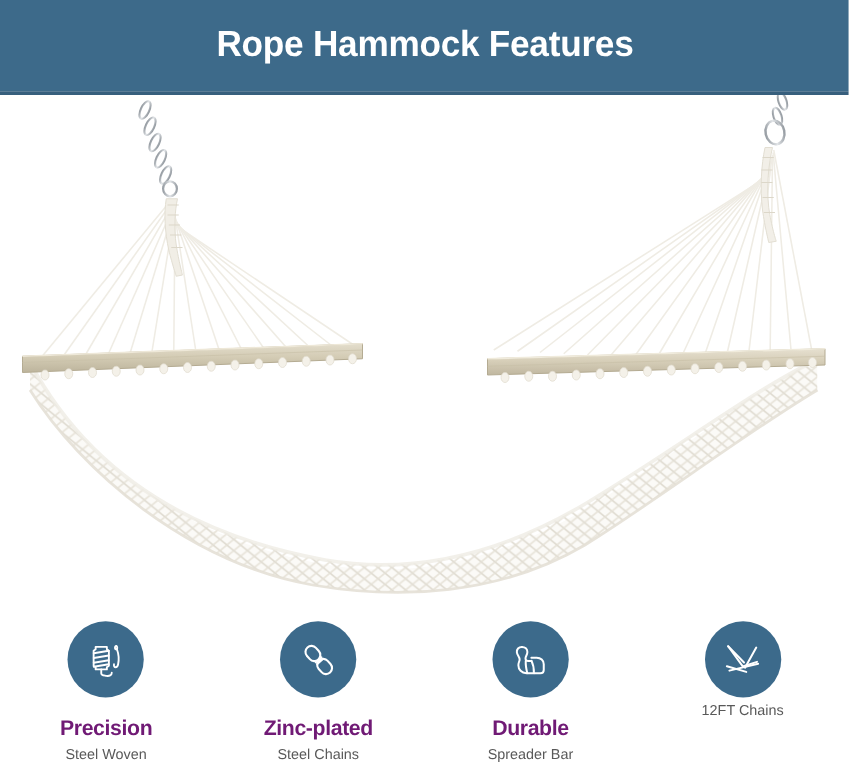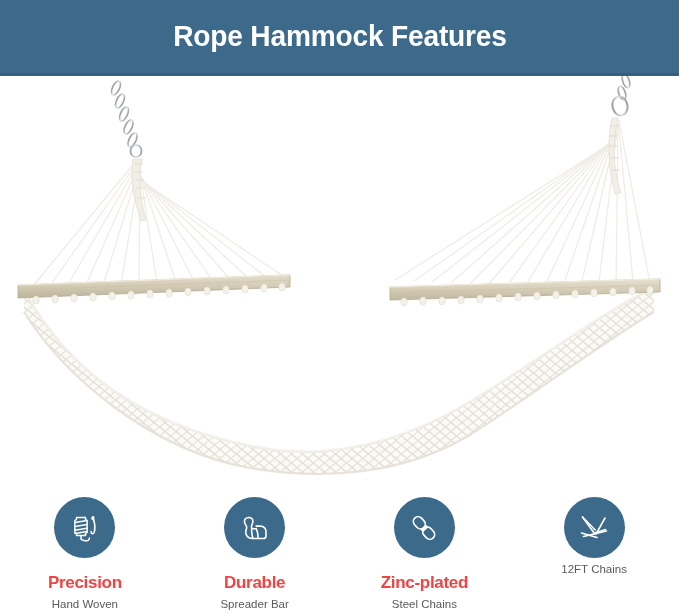--- a/index.html
+++ b/index.html
@@ -90,21 +90,21 @@
     background: #3c6a8b;
     display: flex;
     align-items: center;
     justify-content: center;
     margin-top: 15px;
   }
   .feature-circle svg { display: block; }
   .feature-title {
     font-size: 17px;
     font-weight: bold;
-    color: #ef4444;
+    color: #701a75;
     margin-top: 16px;
     letter-spacing: -0.3px;
     line-height: 1.1;
     white-space: nowrap;
   }
   .feature-sub {
     font-size: 11.5px;
     color: #595959;
     margin-top: 5px;
     text-align: center;
@@ -297,21 +297,35 @@
       <div class="feature-circle">
         <svg width="36" height="36" viewBox="0 0 36 36" fill="none" stroke="#ffffff" stroke-width="1.5" stroke-linecap="round" stroke-linejoin="round">
           <path d="M9.5 7.5 h9 v1.8 l1.6 1.2 v12 l-1.6 1.2 v1.8 h-9 v-1.8 l-1.6 -1.2 v-12 l1.6 -1.2 z"></path>
           <path d="M8 12.6 l12 -2.0 M8 16.4 l12 -2.0 M8 20.2 l12 -2.0 M8 23.4 l12 -2.0"></path>
           <path d="M14 25.5 v3.2 c0 1.6 2.6 1.6 4.2 2.0 c2.2 0.5 4.2 -0.6 4.2 -2.6"></path>
           <path d="M26.5 9.2 c1.3 3.6 1.8 8.4 1.0 12.2 c-0.3 1.4 -1.1 2.4 -2.0 2.4 c-0.9 0 -1.6 -1.0 -1.3 -2.4"></path>
           <path d="M26.6 9.0 a0.9 1.4 0 1 0 -0.2 0.3"></path>
         </svg>
       </div>
       <div class="feature-title">Precision</div>
-      <div class="feature-sub">Hand Woven</div>
+      <div class="feature-sub">Steel Woven</div>
+    </div>
+
+    <div class="feature">
+      <div class="feature-circle">
+        <svg width="36" height="36" viewBox="0 0 36 36" fill="none" stroke="#ffffff" stroke-width="1.7" stroke-linecap="round" stroke-linejoin="round">
+          <g transform="rotate(-42 18 18)">
+            <rect x="13.2" y="4.5" width="9.6" height="13.0" rx="4.8"></rect>
+            <rect x="13.2" y="18.5" width="9.6" height="13.0" rx="4.8"></rect>
+            <path d="M15.0 17.8 h6.0 M15.0 19.6 h6.0"></path>
+          </g>
+        </svg>
+      </div>
+      <div class="feature-title">Zinc-plated</div>
+      <div class="feature-sub">Steel Chains</div>
     </div>
 
     <div class="feature">
       <div class="feature-circle">
         <svg width="36" height="36" viewBox="0 0 36 36" fill="none" stroke="#ffffff" stroke-width="1.6" stroke-linecap="round" stroke-linejoin="round">
           <path d="M11.5 7.5 c-2.6 0 -4.3 2.0 -4.0 4.4 c0.3 2.4 2.2 3.6 2.2 5.6
                    c0 1.6 -1.0 2.4 -1.0 4.6 c0 3.6 2.6 6.4 6.4 6.4
                    h11.2 c1.8 0 2.7 -1.1 2.7 -2.6 v-4.6
                    c0 -2.8 -2.4 -5.2 -5.6 -5.2 h-4.3"></path>
           <path d="M11.5 7.5 c2.6 0 4.4 1.7 4.4 4.0 c0 2.3 -1.5 3.6 -1.5 5.2
@@ -319,34 +333,20 @@
           <path d="M14.6 18.8 c-0.2 3.0 0.4 6.4 1.2 9.7"></path>
           <path d="M19.2 18.7 c1.4 2.8 2.0 6.4 1.9 9.8"></path>
         </svg>
       </div>
       <div class="feature-title">Durable</div>
       <div class="feature-sub">Spreader Bar</div>
     </div>
 
     <div class="feature">
       <div class="feature-circle">
-        <svg width="36" height="36" viewBox="0 0 36 36" fill="none" stroke="#ffffff" stroke-width="1.7" stroke-linecap="round" stroke-linejoin="round">
-          <g transform="rotate(-42 18 18)">
-            <rect x="13.2" y="4.5" width="9.6" height="13.0" rx="4.8"></rect>
-            <rect x="13.2" y="18.5" width="9.6" height="13.0" rx="4.8"></rect>
-            <path d="M15.0 17.8 h6.0 M15.0 19.6 h6.0"></path>
-          </g>
-        </svg>
-      </div>
-      <div class="feature-title">Zinc-plated</div>
-      <div class="feature-sub">Steel Chains</div>
-    </div>
-
-    <div class="feature">
-      <div class="feature-circle">
         <svg width="38" height="38" viewBox="0 0 38 38" fill="none" stroke="#ffffff" stroke-width="1.6" stroke-linecap="round" stroke-linejoin="round">
           <path d="M7.5 8.0 L19.5 24.5"></path>
           <path d="M30.0 9.0 L21.0 25.2"></path>
           <path d="M8.5 27.5 L31.5 22.0"></path>
           <path d="M6.5 24.0 L22.0 28.5"></path>
           <path d="M19.8 24.0 L30.6 20.5"></path>
           <path d="M7.5 8.0 L20.2 21.0"></path>
         </svg>
       </div>
       <div class="feature-sub">12FT Chains</div>

